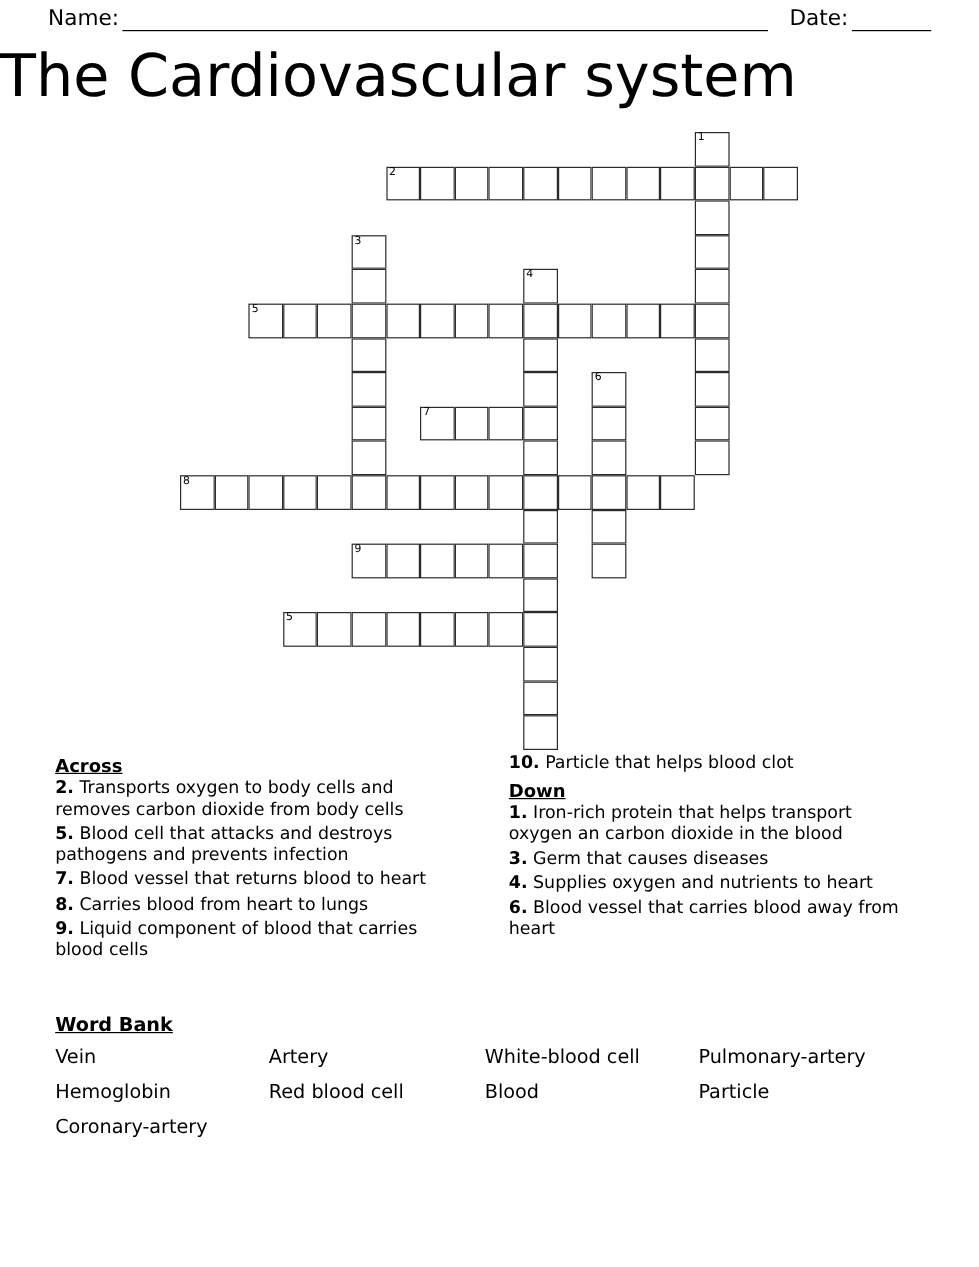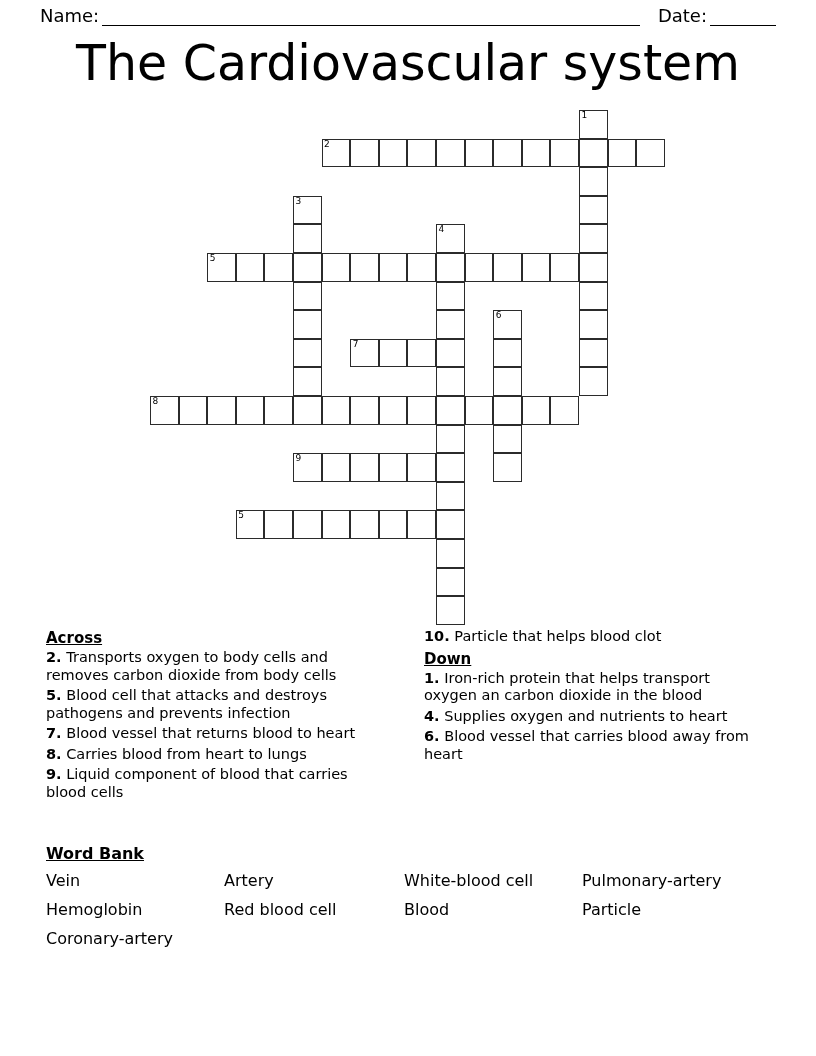--- a/index.html
+++ b/index.html
@@ -38,21 +38,20 @@
   .rule-name { flex: 1 1 auto; margin: 0 4px 0 3px; }
   .rule-date { width: 66px; margin-left: 3px; }
   .date-wrap { display: flex; align-items: flex-end; margin-left: 14px; }
 
   
   .title {
     position: absolute;
     left: 0;
     top: 34px;
     width: 816px;
-    text-align: center;
     font-size: 49px;
     line-height: 60px;
     font-weight: 400;
     letter-spacing: 0px;
   }
 
   
   #grid {
     position: absolute;
     left: 0;
@@ -287,20 +286,24 @@
       <span>Particle that helps blood clot</span>
     </div>
 
     <div class="clue-head">Down</div>
 
     <div class="clue">
       <span class="num">1.</span>
       <span>Iron-rich protein that helps transport oxygen an carbon dioxide in the blood</span>
     </div>
     <div class="clue">
+      <span class="num">3.</span>
+      <span>Germ that causes diseases</span>
+    </div>
+    <div class="clue">
       <span class="num">4.</span>
       <span>Supplies oxygen and nutrients to heart</span>
     </div>
     <div class="clue">
       <span class="num">6.</span>
       <span>Blood vessel that carries blood away from heart</span>
     </div>
   </div>
 </div>
 

